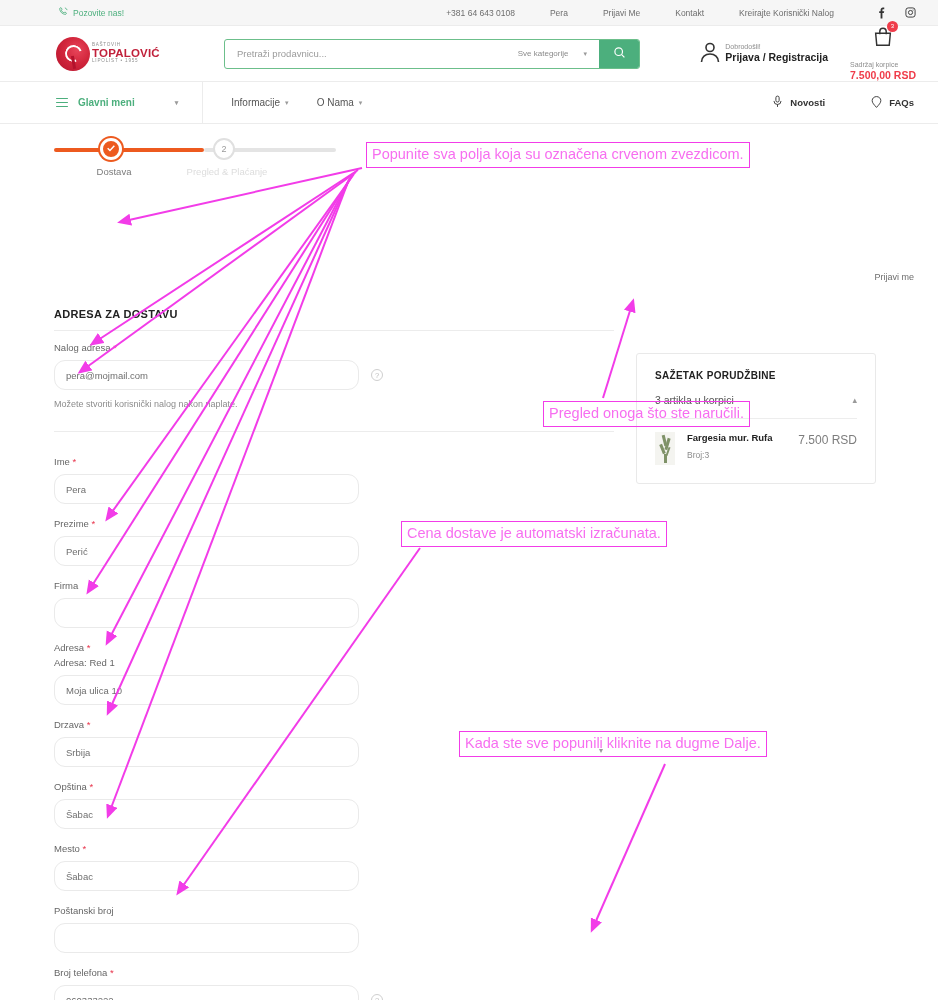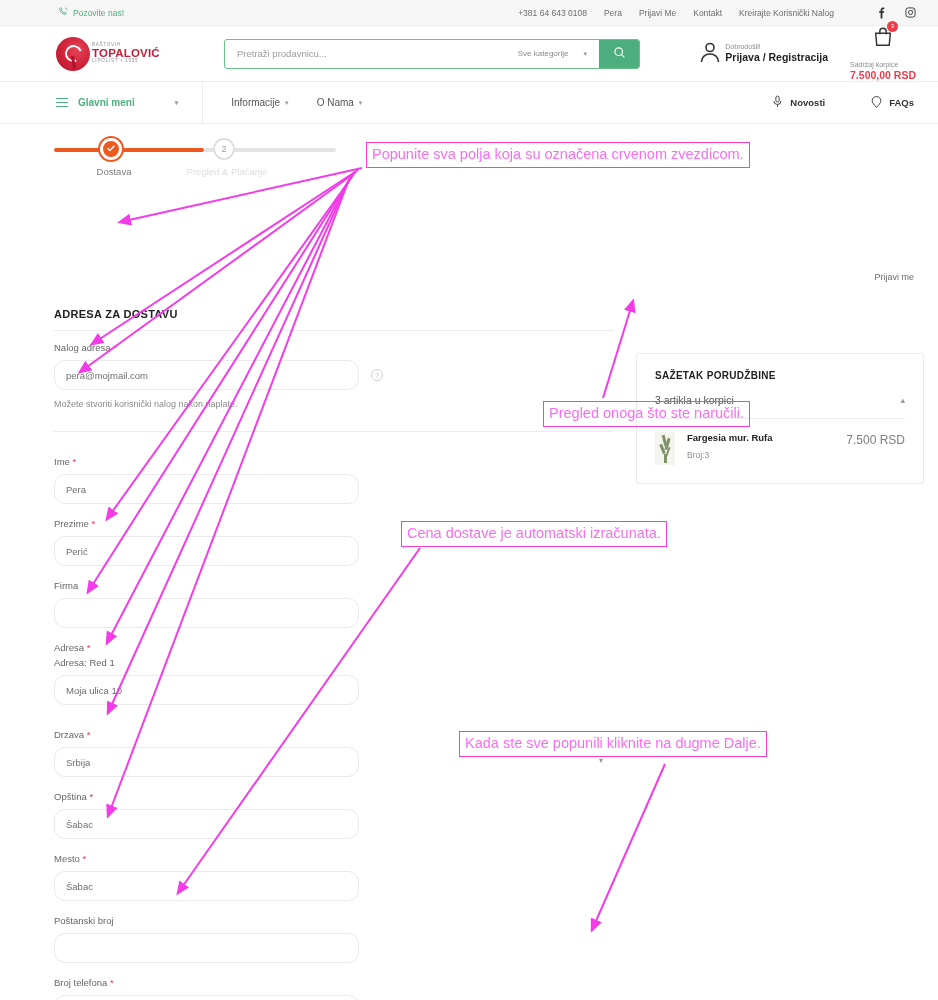--- a/index.html
+++ b/index.html
@@ -13,21 +13,21 @@
     overflow:hidden;
   }
 
   
   .topbar{
     height:26px; background:#f6f6f6; border-bottom:1px solid #ececec;
     display:flex; align-items:center; padding:0 14px; font-size:8.5px; color:#6d6d6d;
   }
   .topbar .call{ display:flex; align-items:center; gap:4px; color:#4caf7d; font-size:8.5px; margin-left:44px;}
   .topbar .spacer{ flex:1 }
-  .topbar .links{ display:flex; align-items:flex-end; gap:17px; }
+  .topbar .links{ display:flex; align-items:flex-end; gap:35px; }
   .topbar .links span, .topbar .links a{ color:#6d6d6d; text-decoration:none; white-space:nowrap; }
   .topbar .social{ display:flex; align-items:center; gap:18px; margin-left:42px; margin-right:8px; color:#333; }
   .topbar .social svg{ display:block; }
 
   
   .header{
     height:56px; background:#fff; display:flex; align-items:center; padding:0 14px;
     border-bottom:1px solid #ececec;
   }
   .logo{ width:110px; margin-left:42px; display:flex; align-items:center; }
@@ -131,21 +131,21 @@
     font-size:7.5px; display:inline-flex; align-items:center; justify-content:center; margin-left:12px;
   }
   .row{ display:flex; align-items:center; }
   .hint{ font-size:9px; color:#8c8c8c; margin-top:9px; }
   .sel{ position:relative; }
   .sel .chev{ position:absolute; right:11px; top:9px; font-size:8px; color:#9a9a9a; }
   .divider{ width:560px; height:1px; background:#ececec; margin:24px 0 0 0; }
 
   
   .summary{
-    position:absolute; left:636px; top:229px; width:288px; border:1px solid #e9e9e9; border-radius:3px;
+    position:absolute; left:636px; top:229px; width:240px; border:1px solid #e9e9e9; border-radius:3px;
     background:#fff; padding:16px 18px 18px 18px;
   }
   .sum-title{ font-size:10px; font-weight:bold; color:#222; letter-spacing:.3px; }
   .sum-count{ display:flex; align-items:center; font-size:10.5px; color:#555; padding:13px 0 12px 0; border-bottom:1px solid #ededed;}
   .sum-count .chev{ margin-left:auto; font-size:9px; color:#9a9a9a; }
   .sum-item{ display:flex; align-items:flex-start; padding-top:13px; }
   .thumb{
     width:20px; height:33px; background:#f4f4f0; position:relative; overflow:hidden; flex:0 0 auto;
   }
   .thumb .leaf{ position:absolute; background:#7f9268; }
@@ -349,21 +349,21 @@
       <label class="lbl">Firma</label>
       <div class="inp"></div>
     </div>
 
     <div class="fld" style="margin-top:14px">
       <label class="lbl" style="margin-bottom:4px"><span>Adresa</span> <span class="req">*</span></label>
       <label class="lbl">Adresa: Red 1</label>
       <div class="inp">Moja ulica 10</div>
     </div>
 
-    <div class="fld" style="margin-top:24px">
+    <div class="fld" style="margin-top:14px">
       <label class="lbl"><span>Drzava</span> <span class="req">*</span></label>
       <div class="sel">
         <div class="inp">Srbija</div>
         <span class="chev">▾</span>
       </div>
     </div>
 
     <div class="fld" style="margin-top:14px">
       <label class="lbl"><span>Opština</span> <span class="req">*</span></label>
       <div class="inp">Šabac</div>

